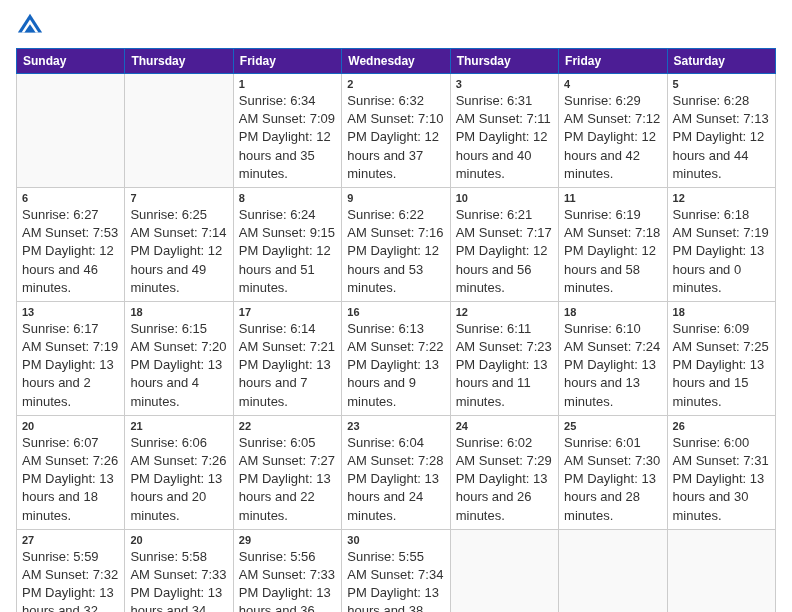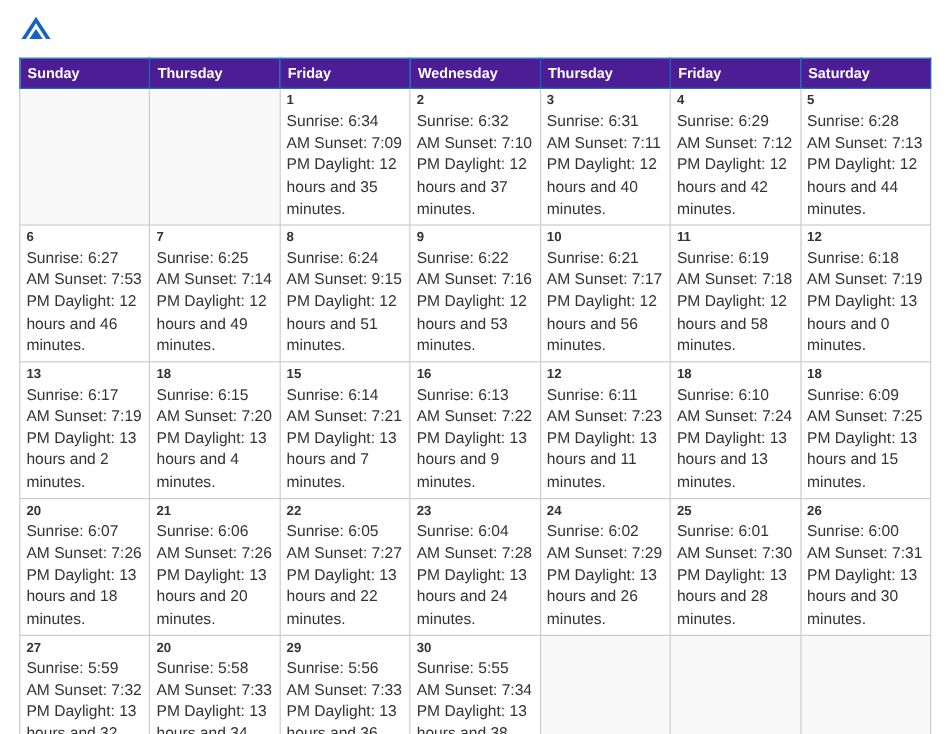--- a/index.html
+++ b/index.html
@@ -212,21 +212,21 @@
 Sunset: 7:19 PM
 Daylight: 13 hours and 2 minutes.</div>
           </td>
           <td>
             <span class="day-number">18</span>
             <div class="day-info">Sunrise: 6:15 AM
 Sunset: 7:20 PM
 Daylight: 13 hours and 4 minutes.</div>
           </td>
           <td>
-            <span class="day-number">15</span>
+            <span class="day-number">17</span>
             <div class="day-info">Sunrise: 6:14 AM
 Sunset: 7:21 PM
 Daylight: 13 hours and 7 minutes.</div>
           </td>
           <td>
             <span class="day-number">16</span>
             <div class="day-info">Sunrise: 6:13 AM
 Sunset: 7:22 PM
 Daylight: 13 hours and 9 minutes.</div>
           </td>

